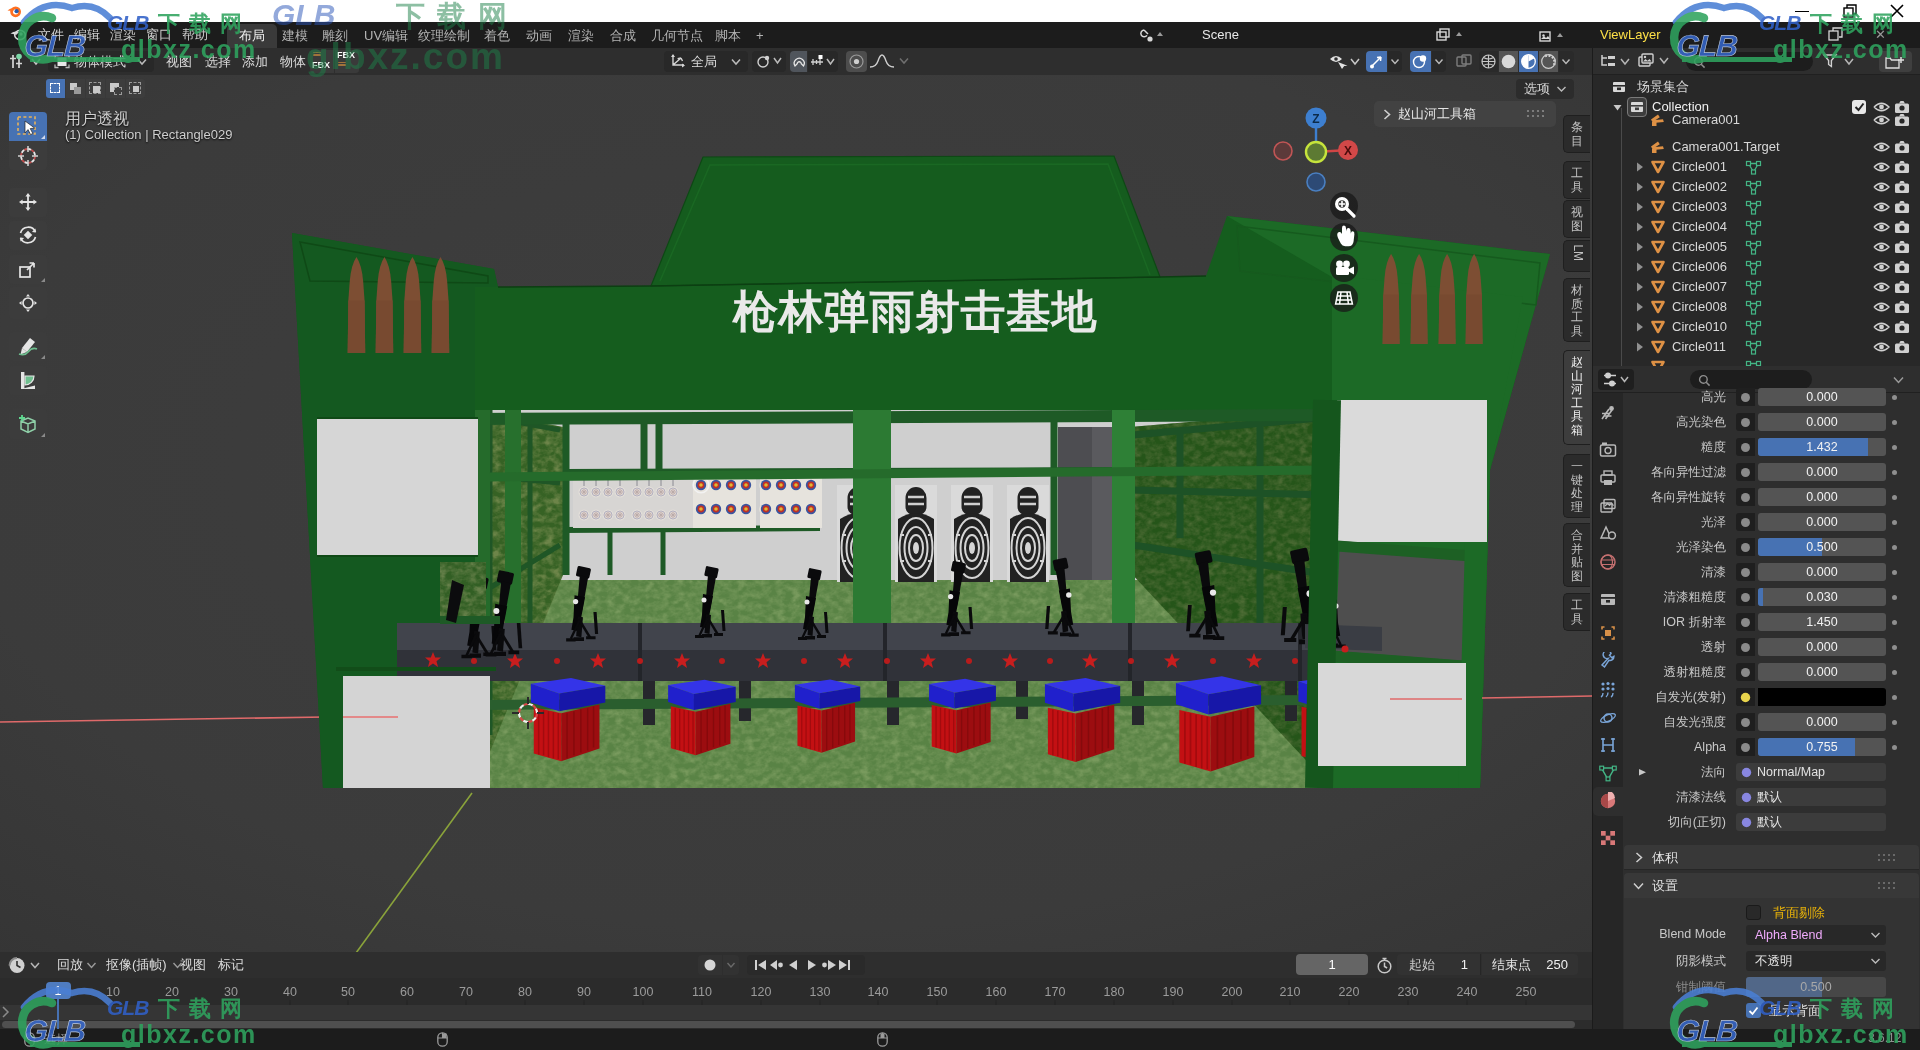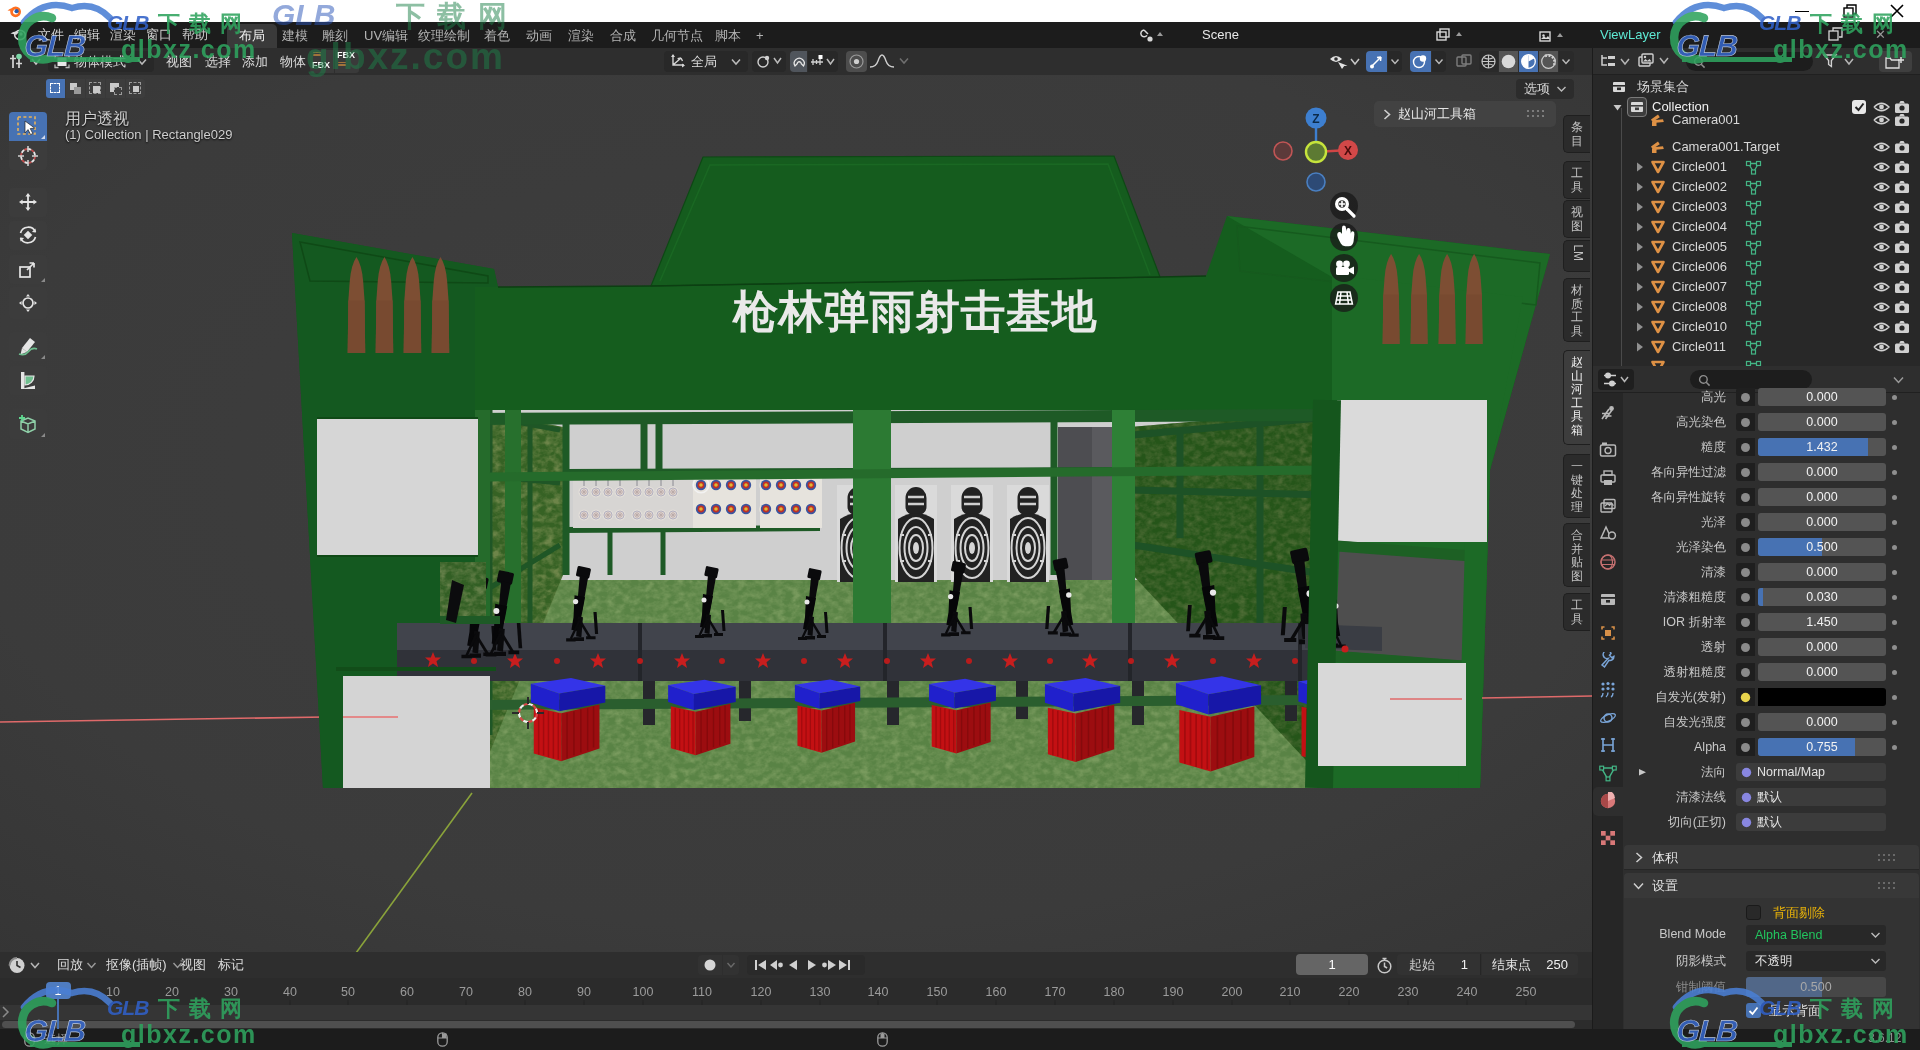--- a/index.html
+++ b/index.html
@@ -98,21 +98,21 @@
       <rect x="5" y="5" width="9" height="8" fill="none" stroke="#d8d8d8" stroke-width="1.4"></rect>
       <rect x="8" y="2" width="9" height="8" fill="none" stroke="#d8d8d8" stroke-width="1.4"></rect>
       <path d="M27 5 l3 4 l-6 0 z" fill="#9a9a9a"></path>
     </svg>
     <svg class="abs" style="left:1536px;top:5px" width="30" height="17" viewBox="0 0 30 17">
       <rect x="4" y="5" width="10" height="9" fill="none" stroke="#d8d8d8" stroke-width="1.4"></rect>
       <circle cx="7.5" cy="8.5" r="1.2" fill="#d8d8d8"></circle>
       <path d="M5 12 l3 -3 l2 2 l2 -2 l2 3 z" fill="#d8d8d8"></path>
       <path d="M24 6 l3 4 l-6 0 z" fill="#9a9a9a"></path>
     </svg>
-    <span class="menuitem" style="left:1600px;color:#5eead4">ViewLayer</span>
+    <span class="menuitem" style="left:1600px;color:#fde047">ViewLayer</span>
     <svg class="abs" style="left:1828px;top:5px" width="16" height="16" viewBox="0 0 16 16">
       <rect x="1" y="4" width="9" height="9" fill="none" stroke="#d8d8d8" stroke-width="1.3"></rect>
       <path d="M5 4 V1 H14 V10 H11" fill="none" stroke="#d8d8d8" stroke-width="1.3"></path>
     </svg>
     <span class="menuitem" style="left:1875px;color:#9a9a9a">✕</span>
   </div>
   <div id="vpheader" class="abs">
     <svg class="abs" style="left:8px;top:4px" width="34" height="19" viewBox="0 0 34 19">
       <path d="M5 3 v13 M11 3 v13 M2 6.5 h6 M8 11.5 h6" stroke="#d5d5d5" stroke-width="1.7" fill="none"></path>
       <circle cx="11" cy="4.5" r="2.8" fill="#7dd8a8"></circle>
@@ -1323,21 +1323,21 @@
             <circle cx="12" cy="7" r="1"></circle>
             <circle cx="17" cy="7" r="1"></circle>
           </g>
         </svg>
     </div>
     <div class="abs" style="left:31px;top:532px;width:295px;height:131px;background:#333333"></div>
     <div class="abs" style="left:153px;top:539px;width:15px;height:15px;background:#292929;border:1px solid #1a1a1a;border-radius:3px"></div>
     <span class="abs" style="left:180px;top:538px;color:#eab308">背面剔除</span>
     <span class="abs" style="top:561px;right:194px;color:#c8c8c8;font-size:12.5px">Blend Mode</span>
     <div class="abs" style="left:153px;top:559px;width:140px;height:20px;background:#282828;border-radius:3px">
-      <span class="abs" style="left:9px;line-height:20px;color:#22c55e;font-size:12.5px">Alpha Blend</span>
+      <span class="abs" style="left:9px;line-height:20px;color:#f0abfc;font-size:12.5px">Alpha Blend</span>
       <svg class="abs" style="left:124px;top:7px" width="11" height="7" viewBox="0 0 11 7">
           <path d="M1.5 1 l4 4 l4 -4" fill="none" stroke="#bbb" stroke-width="1.4"></path>
         </svg>
     </div>
     <span class="abs" style="top:587px;right:194px;color:#c8c8c8;font-size:12.5px">阴影模式</span>
     <div class="abs" style="left:153px;top:585px;width:140px;height:20px;background:#282828;border-radius:3px">
       <span class="abs" style="left:9px;line-height:20px;color:#e5e5e5;font-size:12.5px">不透明</span>
       <svg class="abs" style="left:124px;top:7px" width="11" height="7" viewBox="0 0 11 7">
           <path d="M1.5 1 l4 4 l4 -4" fill="none" stroke="#bbb" stroke-width="1.4"></path>
         </svg>

